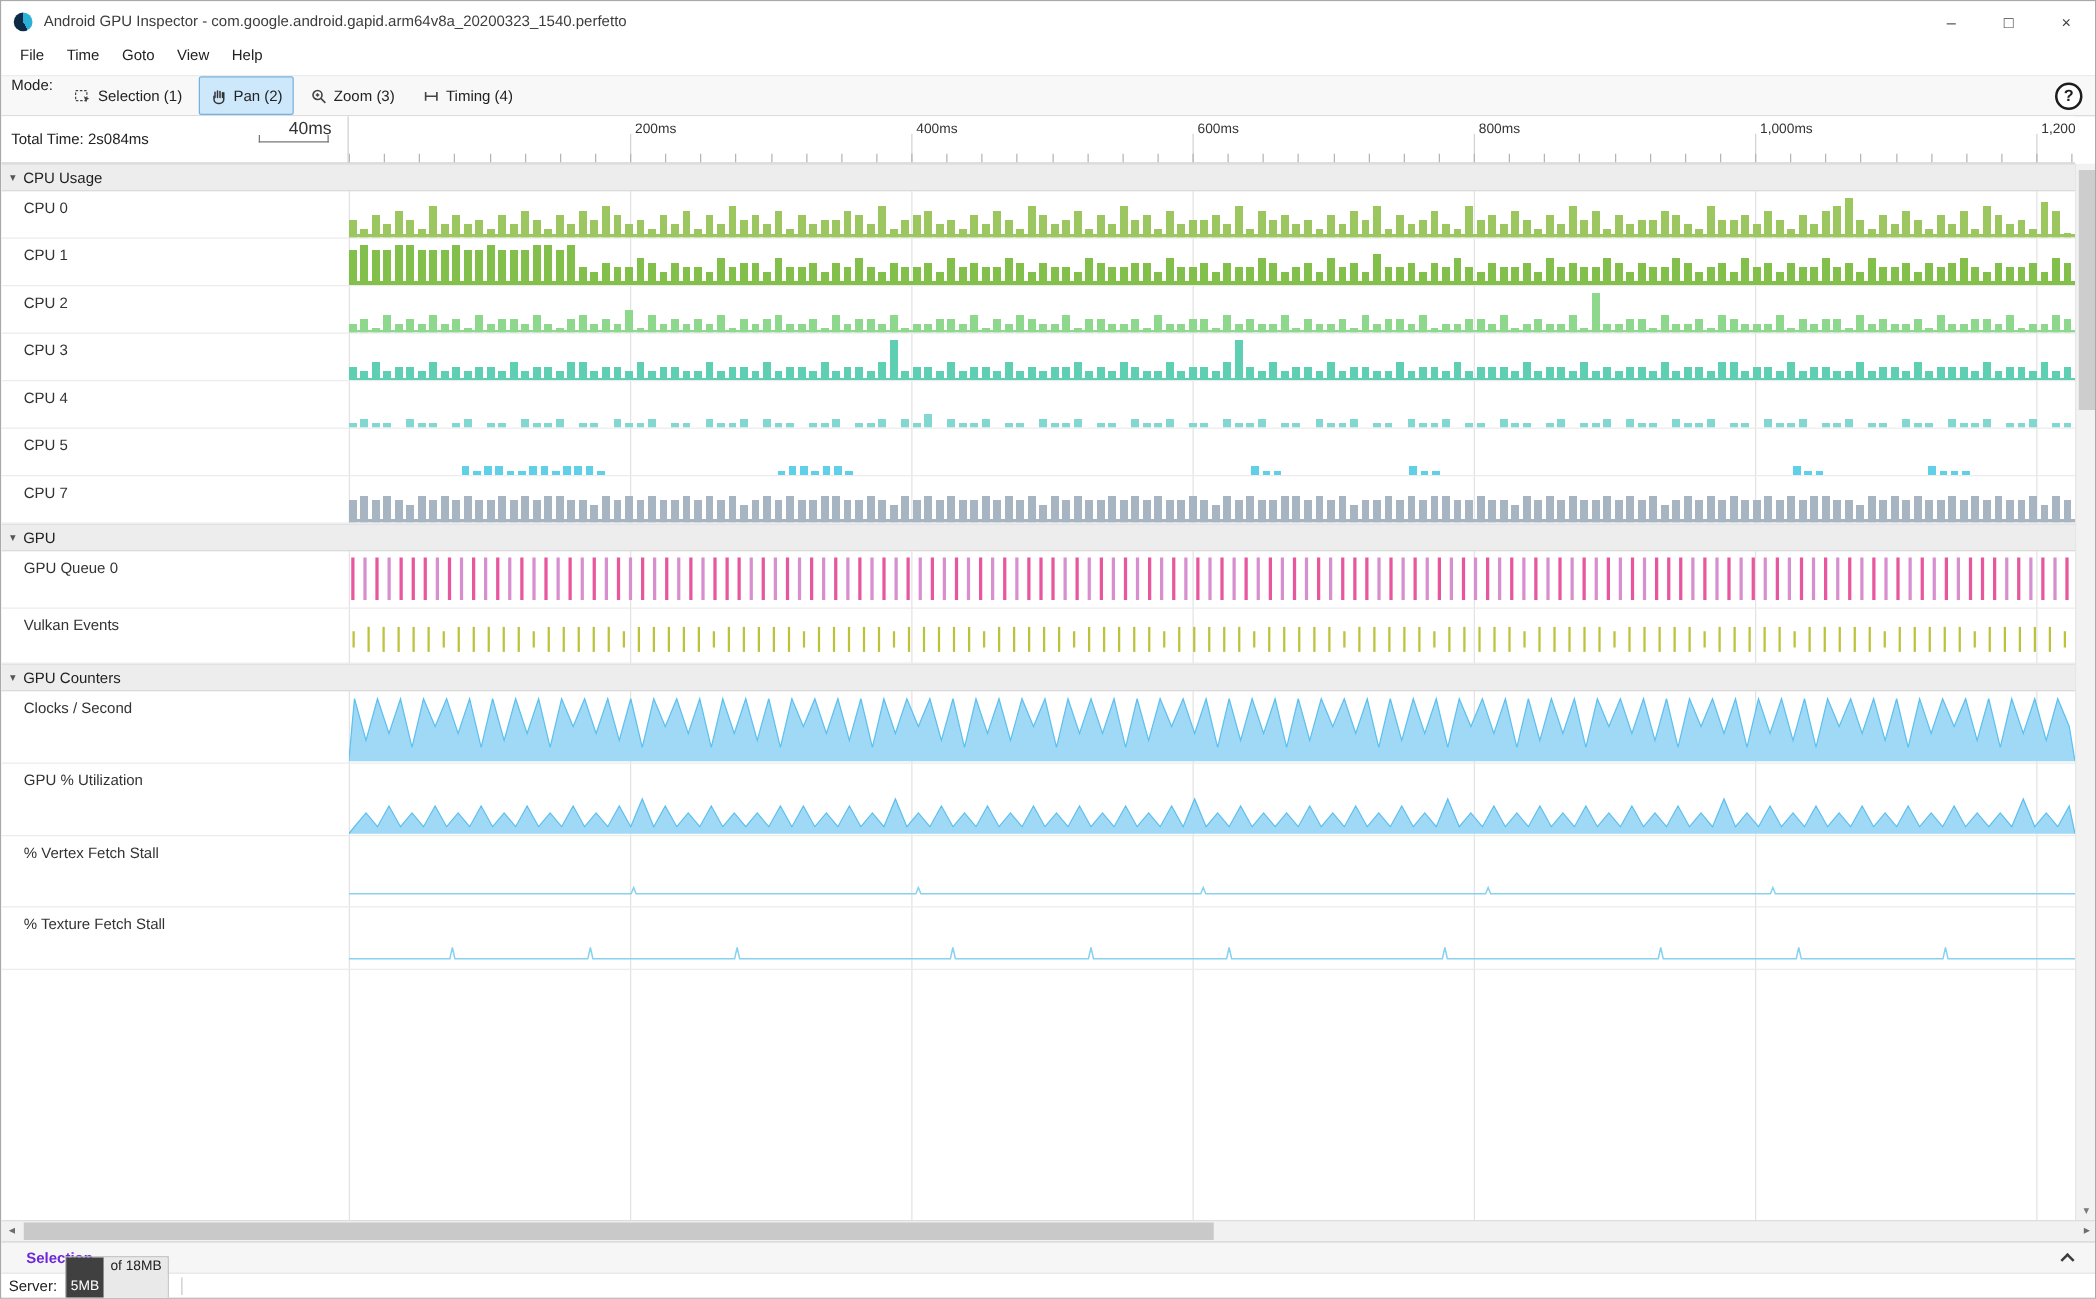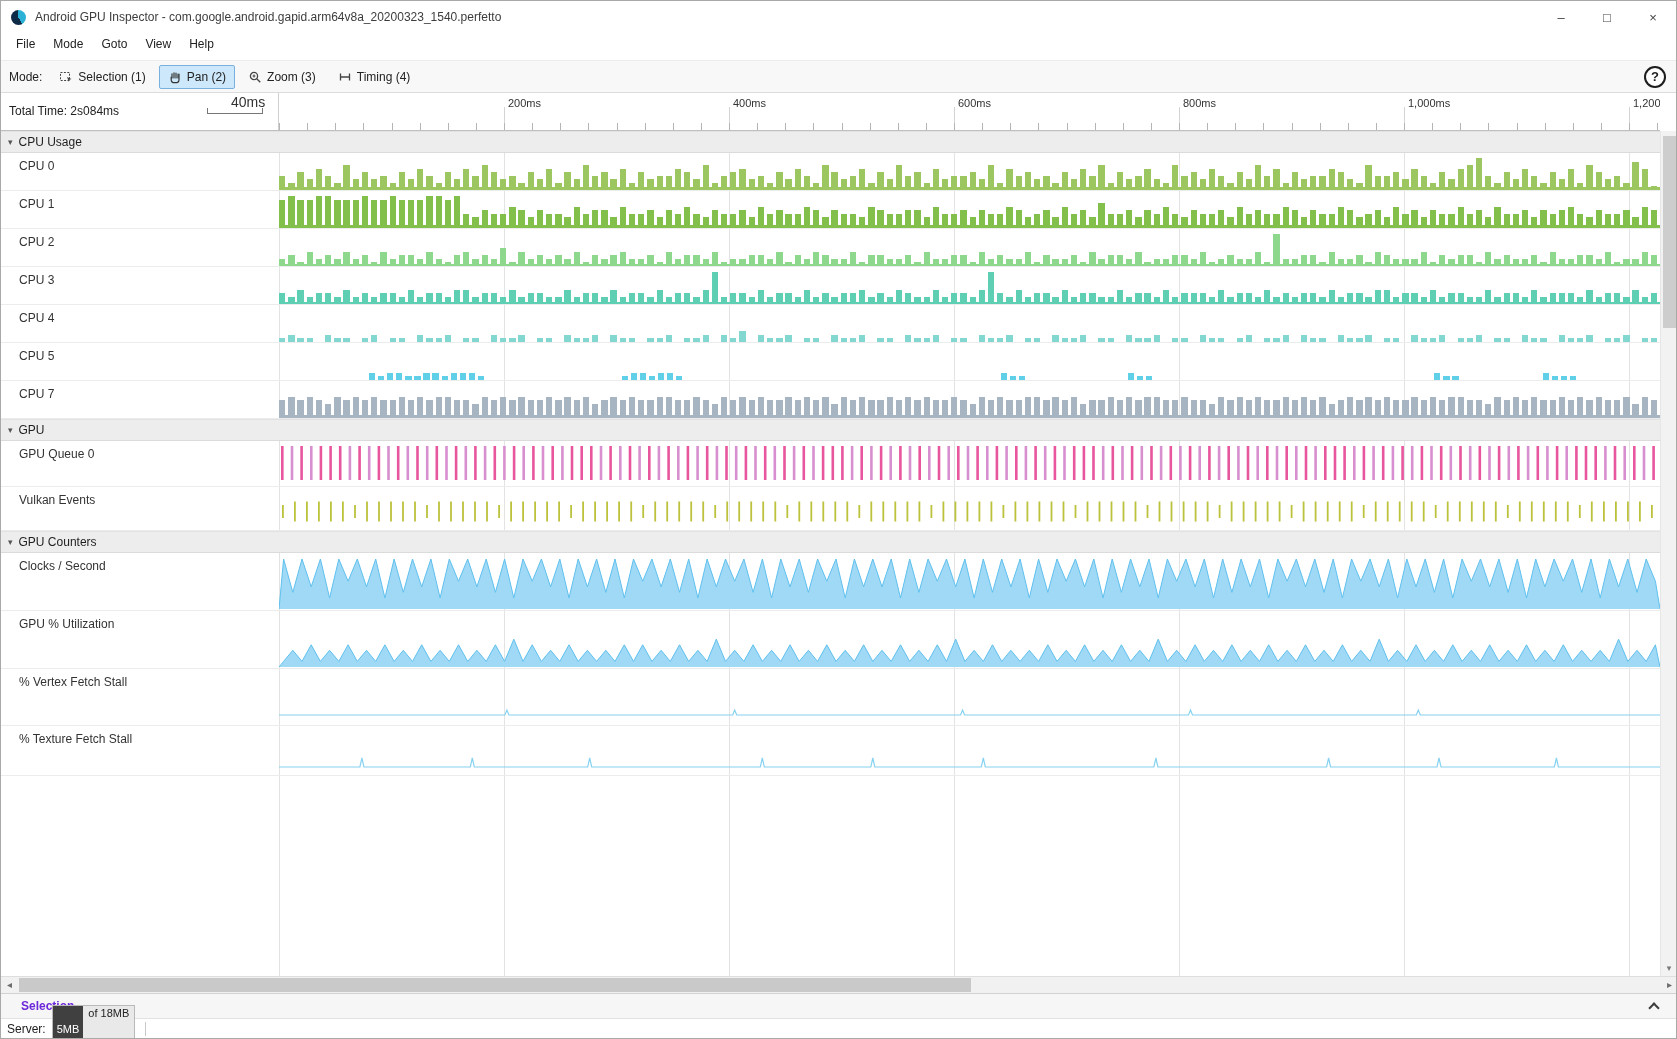--- a/index.html
+++ b/index.html
@@ -8,21 +8,21 @@
 
 #titlebar{position:absolute;top:0;left:0;right:0;height:32px;background:#fff;display:flex;align-items:center}
 #app-icon{width:15px;height:15px;margin-left:10px;border-radius:50%;background:conic-gradient(#2bb1d6 0 42%,#0d2a47 42% 100%)}
 #window-title{margin-left:9px;color:#3c3c3c;font-size:12px;white-space:nowrap}
 #win-controls{position:absolute;right:0;top:0;height:32px;display:flex}
 .wbtn{width:46px;height:32px;display:flex;align-items:center;justify-content:center;color:#444;font-size:13px;cursor:default}
 
 #menubar{position:absolute;top:32px;left:0;right:0;height:27px;display:flex;align-items:flex-start;padding-left:6px;background:#fff}
 .menu-item{padding:4px 9px;color:#222}
 
-#toolbar{position:absolute;top:59px;left:0;right:0;height:33px;background:#f8f8f8;border-top:1px solid #ececec;border-bottom:1px solid #dcdcdc;display:flex;align-items:center;padding-left:8px}
+#toolbar{position:absolute;top:59px;left:0;right:0;height:33px;background:#f8f8f8;border-top:1px solid #ececec;border-bottom:1px solid #dcdcdc;display:flex;padding-left:8px}
 #mode-label{margin-right:8px;color:#222}
 .tool-btn{appearance:none;background:transparent;border:1px solid transparent;border-radius:2px;font:inherit;color:#222;display:inline-flex;align-items:center;gap:5px;padding:4px 8px;margin-right:4px}
 .tool-btn.active{background:#cde8fb;border-color:#7ab0dd}
 .tb-icon{display:inline-flex;width:14px;height:14px}
 #help-button{position:absolute;right:10px;top:5px;width:22px;height:22px;border:2px solid #1d1d1d;border-radius:50%;font-weight:bold;font-size:13px;line-height:18px;text-align:center;color:#1d1d1d;background:#fff}
 
 #ruler{position:absolute;top:92px;left:0;width:1659px;height:38px;border-bottom:1px solid #bfbfbf;background:#fff}
 #ruler-left{position:absolute;left:0;top:0;width:278px;height:100%;border-right:1px solid #cfcfcf}
 #total-time{position:absolute;left:8px;top:11px;color:#222;white-space:nowrap}
 .scale-bracket{position:absolute;left:206px;top:15px;width:56px;height:6px;border-left:1px solid #777;border-right:1px solid #777;border-bottom:1px solid #777}
@@ -72,21 +72,21 @@
   <span id="window-title">Android GPU Inspector - com.google.android.gapid.arm64v8a_20200323_1540.perfetto</span>
   <div id="win-controls">
     <div class="wbtn">–</div>
     <div class="wbtn">□</div>
     <div class="wbtn">×</div>
   </div>
 </div>
 
 <div id="menubar">
     <span class="menu-item">File</span>
-    <span class="menu-item">Mode</span>
+    <span class="menu-item">Time</span>
     <span class="menu-item">Goto</span>
     <span class="menu-item">View</span>
     <span class="menu-item">Help</span>
   </div>
 
 <div id="toolbar">
   <span id="mode-label">Mode:</span>
 
   <button class="tool-btn">
     <span class="tb-icon">

